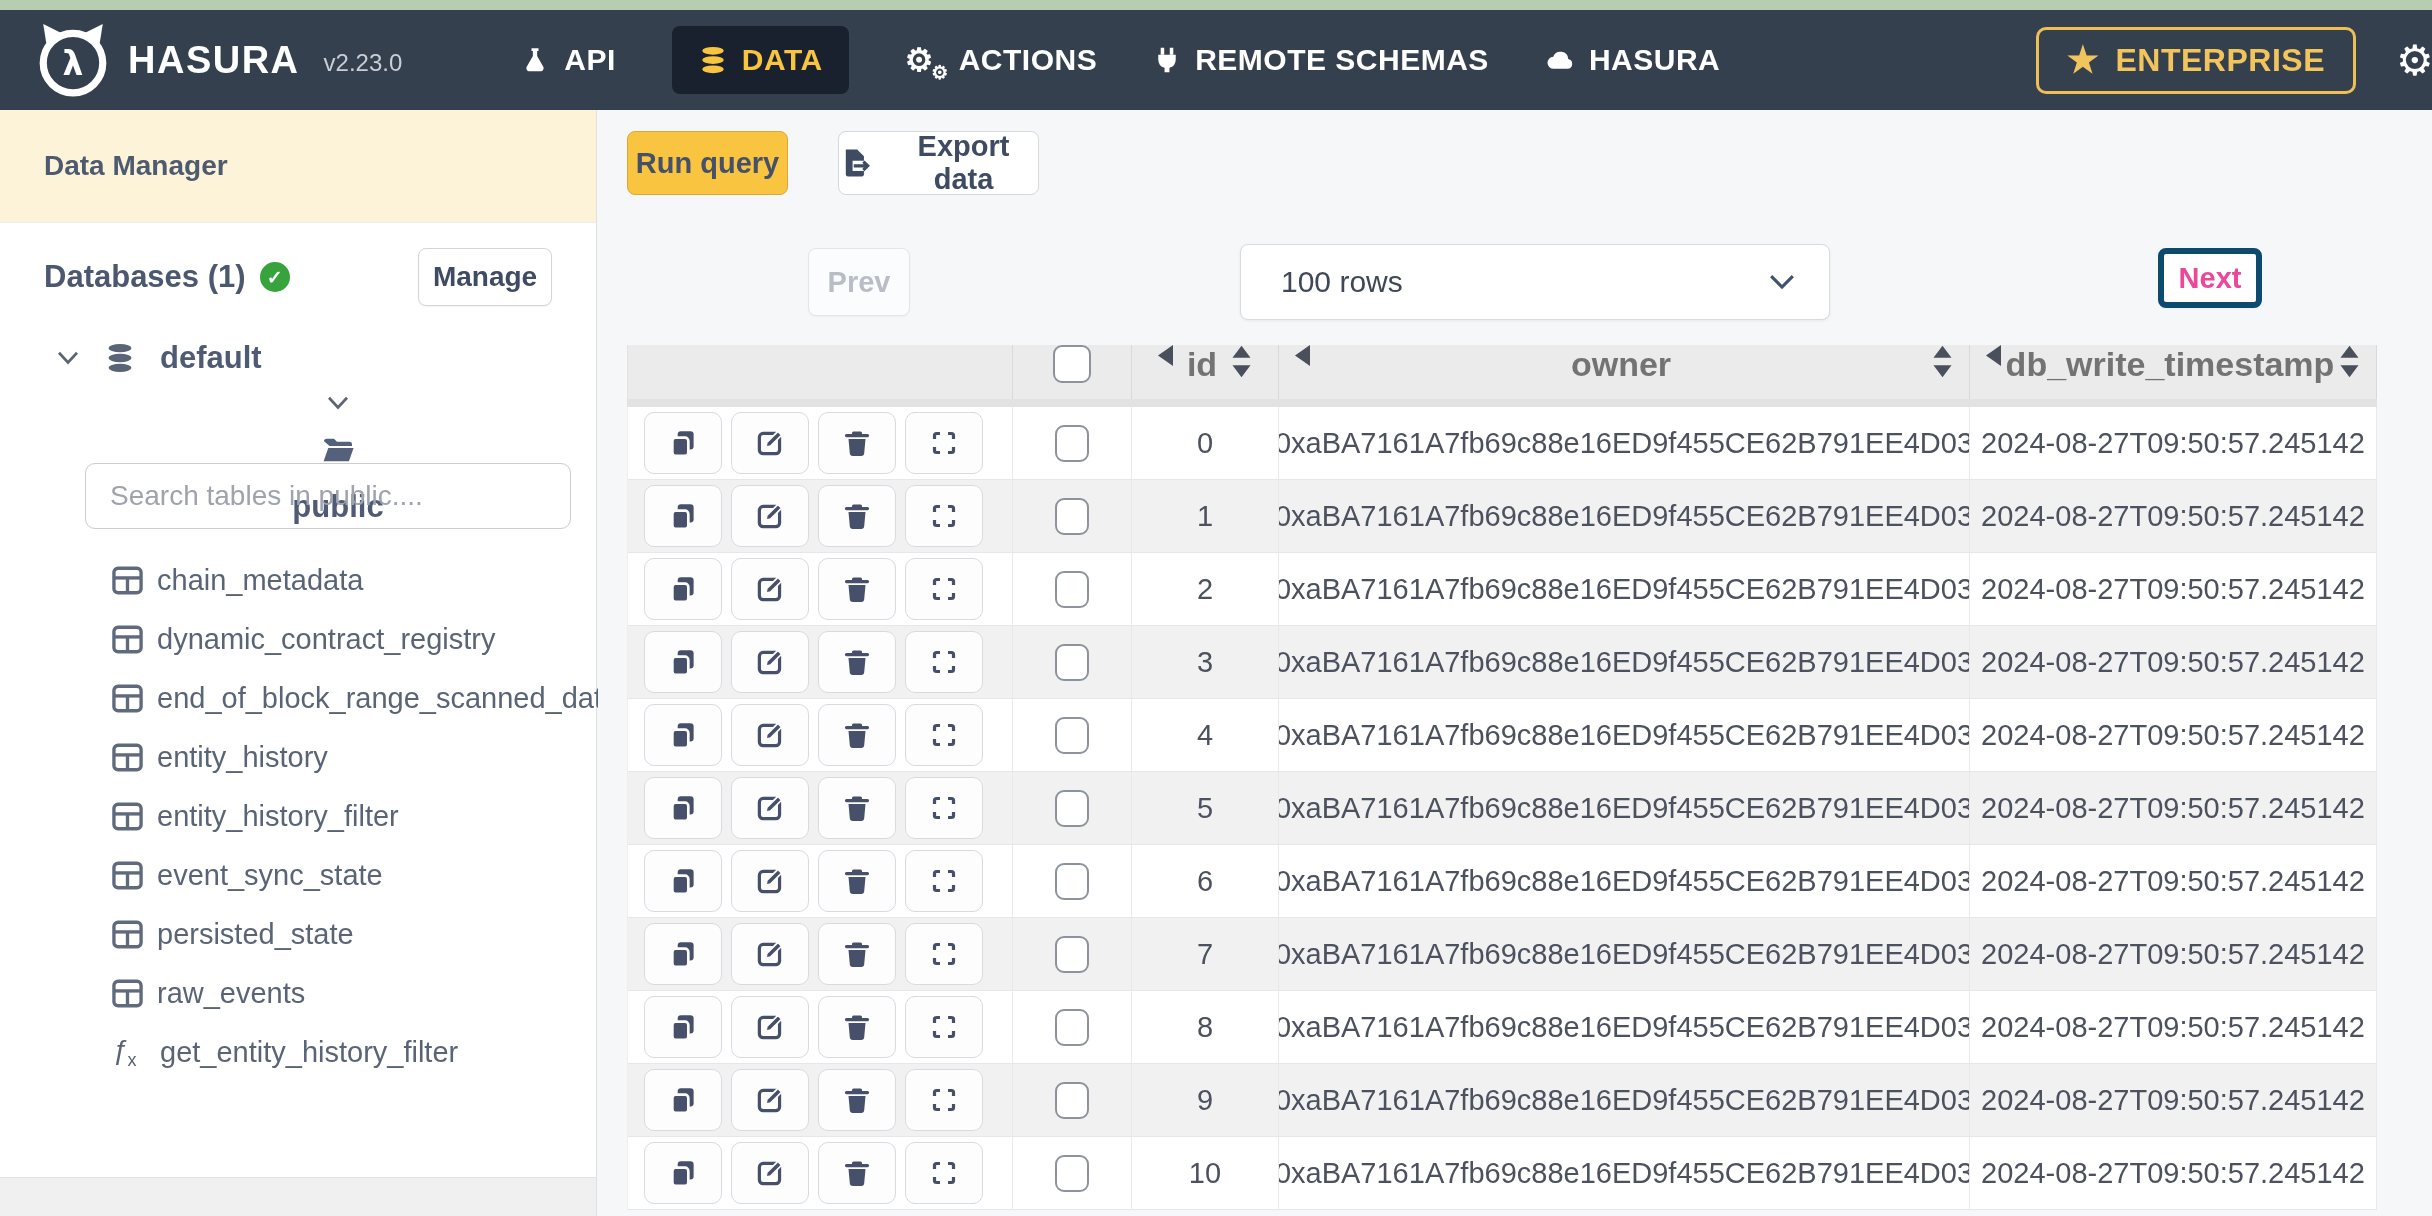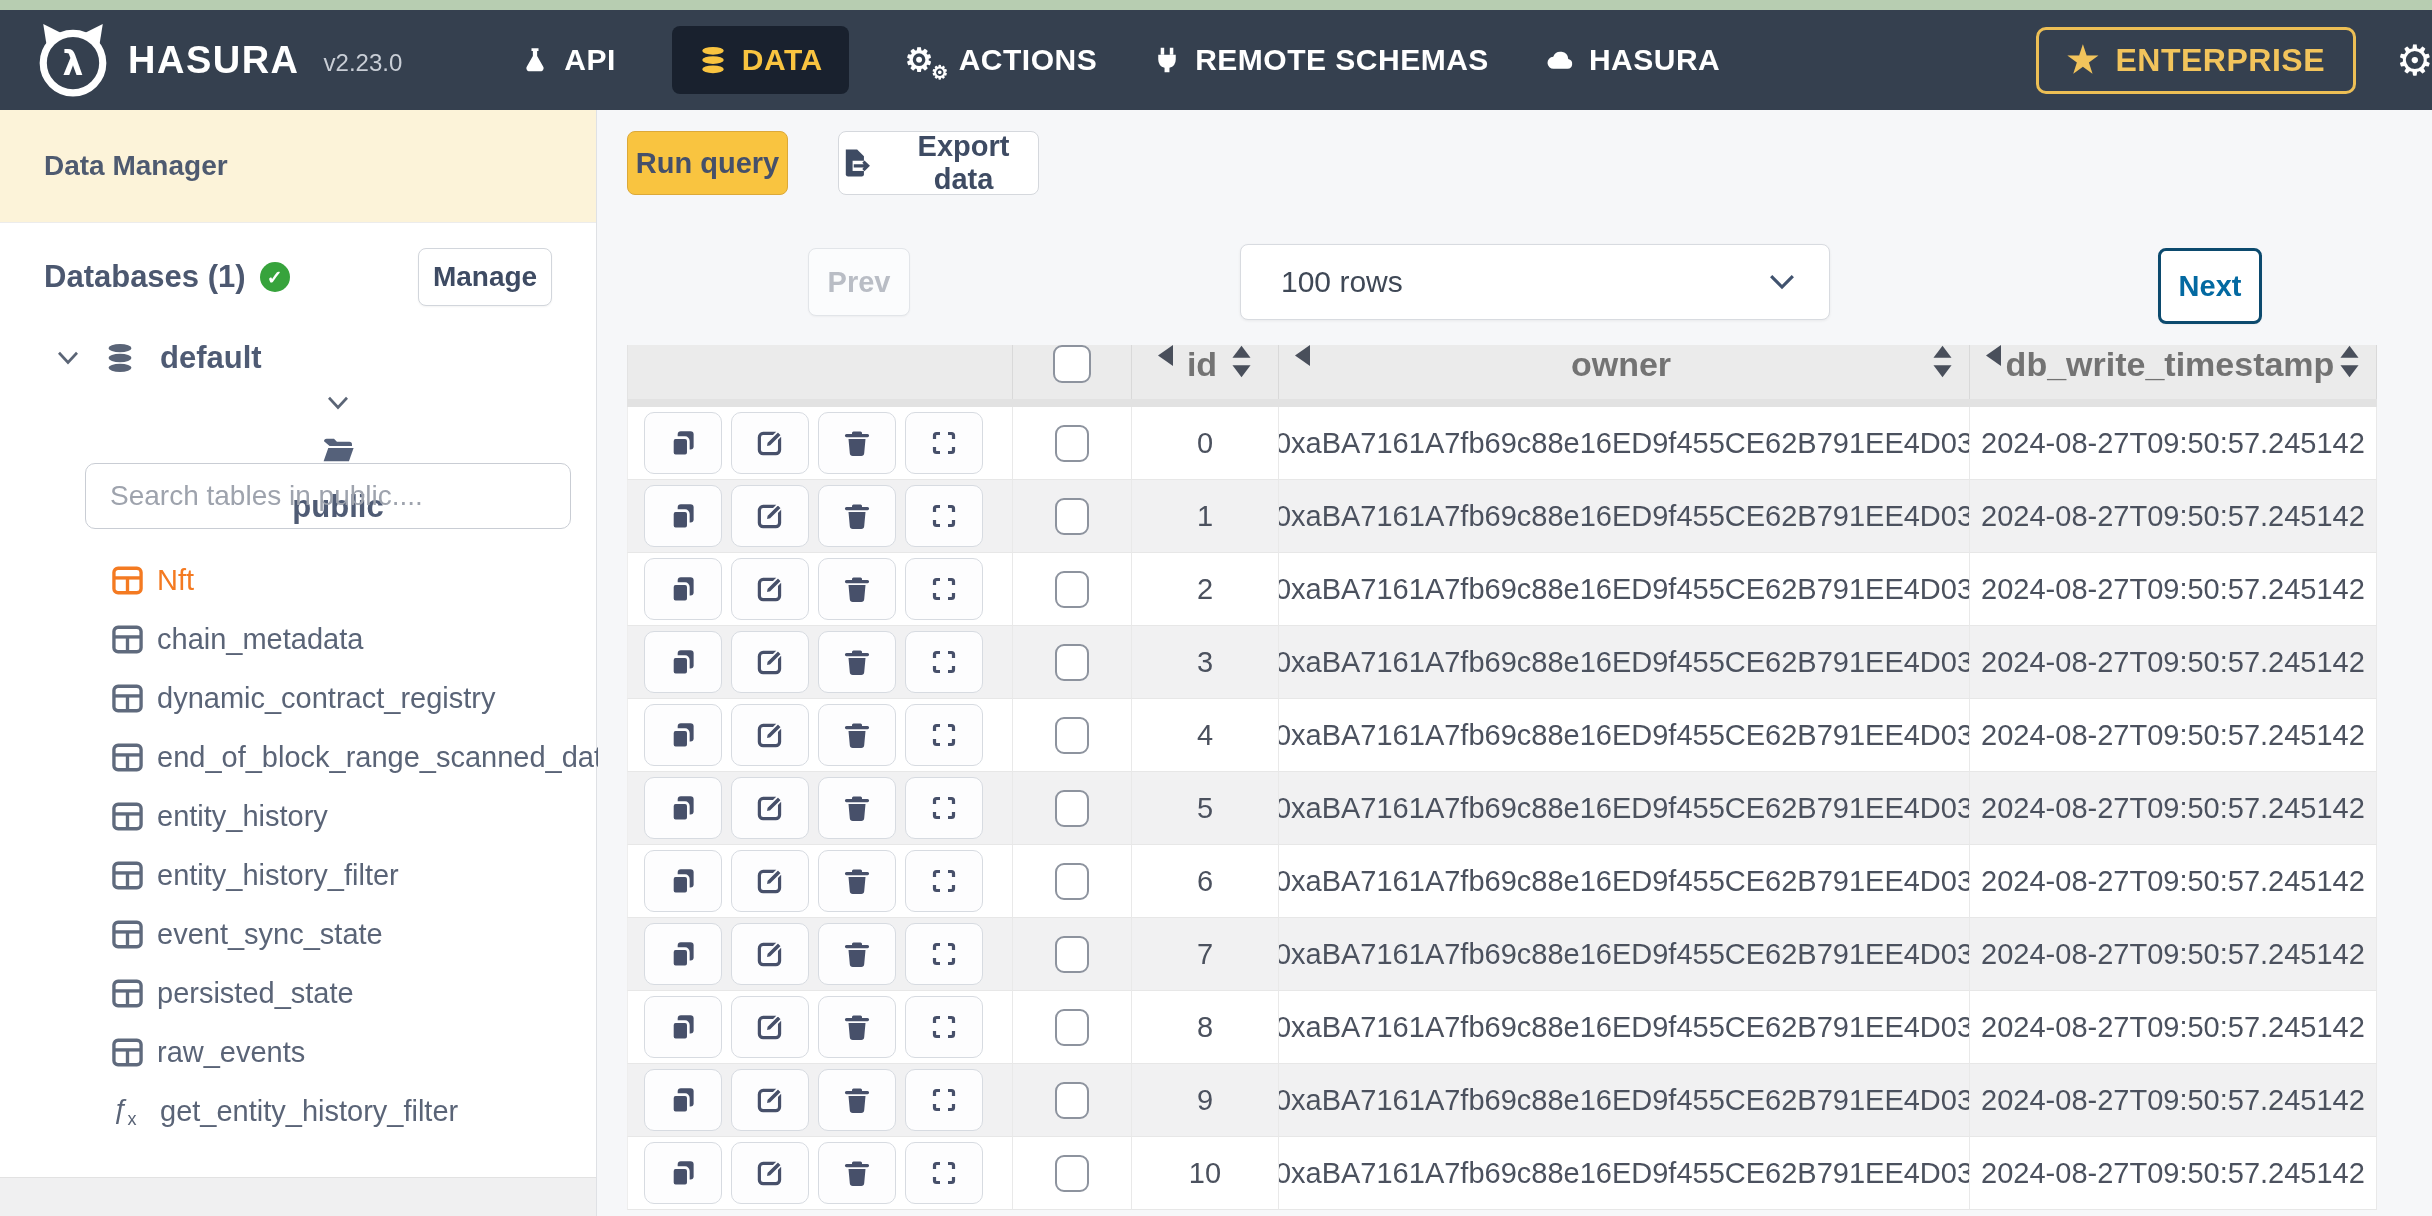--- a/index.html
+++ b/index.html
@@ -63,22 +63,22 @@
   
   .main { position:absolute; left:598px; top:110px; width:1834px; height:1106px; background:#f6f7f9; overflow:hidden; }
   .btn { display:flex; align-items:center; justify-content:center; gap:16px; border-radius:8px;
          font-size:29px; font-weight:bold; font-family:"Liberation Sans",sans-serif; cursor:pointer; }
   .run-query-btn { position:absolute; left:29px; top:21px; width:161px; height:64px;
                    background:#f9c440; border:1px solid #dca939; color:#45506a;text-align:center; }
   .export-btn { position:absolute; left:240px; top:21px; width:201px; height:64px;
                 background:#fff; border:1px solid #d5d8dd; color:#3e4b63; }
   .prev-btn { position:absolute; left:210px; top:138px; width:102px; height:68px;
               background:#fbfcfd; border:1px solid #e2e5e9; color:#b9bdc5; box-shadow:0 1px 2px rgba(0,0,0,0.04); }
-  .next-btn { position:absolute; left:1560px; top:138px; width:104px; height:76px;
-              background:#fff; border:3px solid #0c4a6e; color:#0369a1; box-shadow:0 1px 2px rgba(0,0,0,0.04); }
+  .next-btn { position:absolute; left:1560px; top:138px; width:104px; height:60px;
+              background:#fff; border:6px solid #0c4a6e; color:#ec4899; box-shadow:0 1px 2px rgba(0,0,0,0.04); }
   .page-size-select { position:absolute; left:642px; top:134px; width:590px; height:76px;
                       background:#fff; border:1px solid #d8dbe0; border-radius:8px;
                       display:flex; align-items:center; justify-content:space-between;
                       padding:0 34px 0 40px; font-size:30px; color:#3f4856;
                       box-shadow:0 1px 3px rgba(0,0,0,0.06); cursor:pointer; }
 
   
   .grid { position:absolute; left:29px; top:235px; width:1750px; }
   .thead { display:grid; grid-template-columns:386px 119px 147px 691px 407px; height:62px;
            border-bottom:8px solid #e2e2e2; }
@@ -210,30 +210,20 @@
         <path d="M1.5,4.5 a2,2 0 0 1 2,-2 h5.5 l2.2,2.3 h9.3 a2,2 0 0 1 2,2 v1.2 h-16.8 z"></path>
         <path d="M1.2,19.5 L4.7,9.5 h19 L20.2,19.5 z"></path>
       </svg>
     </span>
     <span class="lbl">public</span>
   </div>
 
   <input class="search-input" type="text" placeholder="Search tables in public...." style="">
 
   <div class="table-list">
-      <div class="tbl-item selected">
-        <span class="ticon">
-          <svg viewBox="0 0 24 22" width="31" height="29">
-            <rect x="1.5" y="1.5" width="21" height="19" rx="3.2" fill="none" stroke="#f47a21" stroke-width="2.6"></rect>
-            <line x1="1.5" y1="9" x2="22.5" y2="9" stroke="#f47a21" stroke-width="2.6"></line>
-            <line x1="12" y1="9" x2="12" y2="20.5" stroke="#f47a21" stroke-width="2.6"></line>
-          </svg>
-        </span>
-        <span>Nft</span>
-      </div>
       <div class="tbl-item">
         <span class="ticon">
           <svg viewBox="0 0 24 22" width="31" height="29">
             <rect x="1.5" y="1.5" width="21" height="19" rx="3.2" fill="none" stroke="#5f6a7d" stroke-width="2.6"></rect>
             <line x1="1.5" y1="9" x2="22.5" y2="9" stroke="#5f6a7d" stroke-width="2.6"></line>
             <line x1="12" y1="9" x2="12" y2="20.5" stroke="#5f6a7d" stroke-width="2.6"></line>
           </svg>
         </span>
         <span>chain_metadata</span>
       </div>

